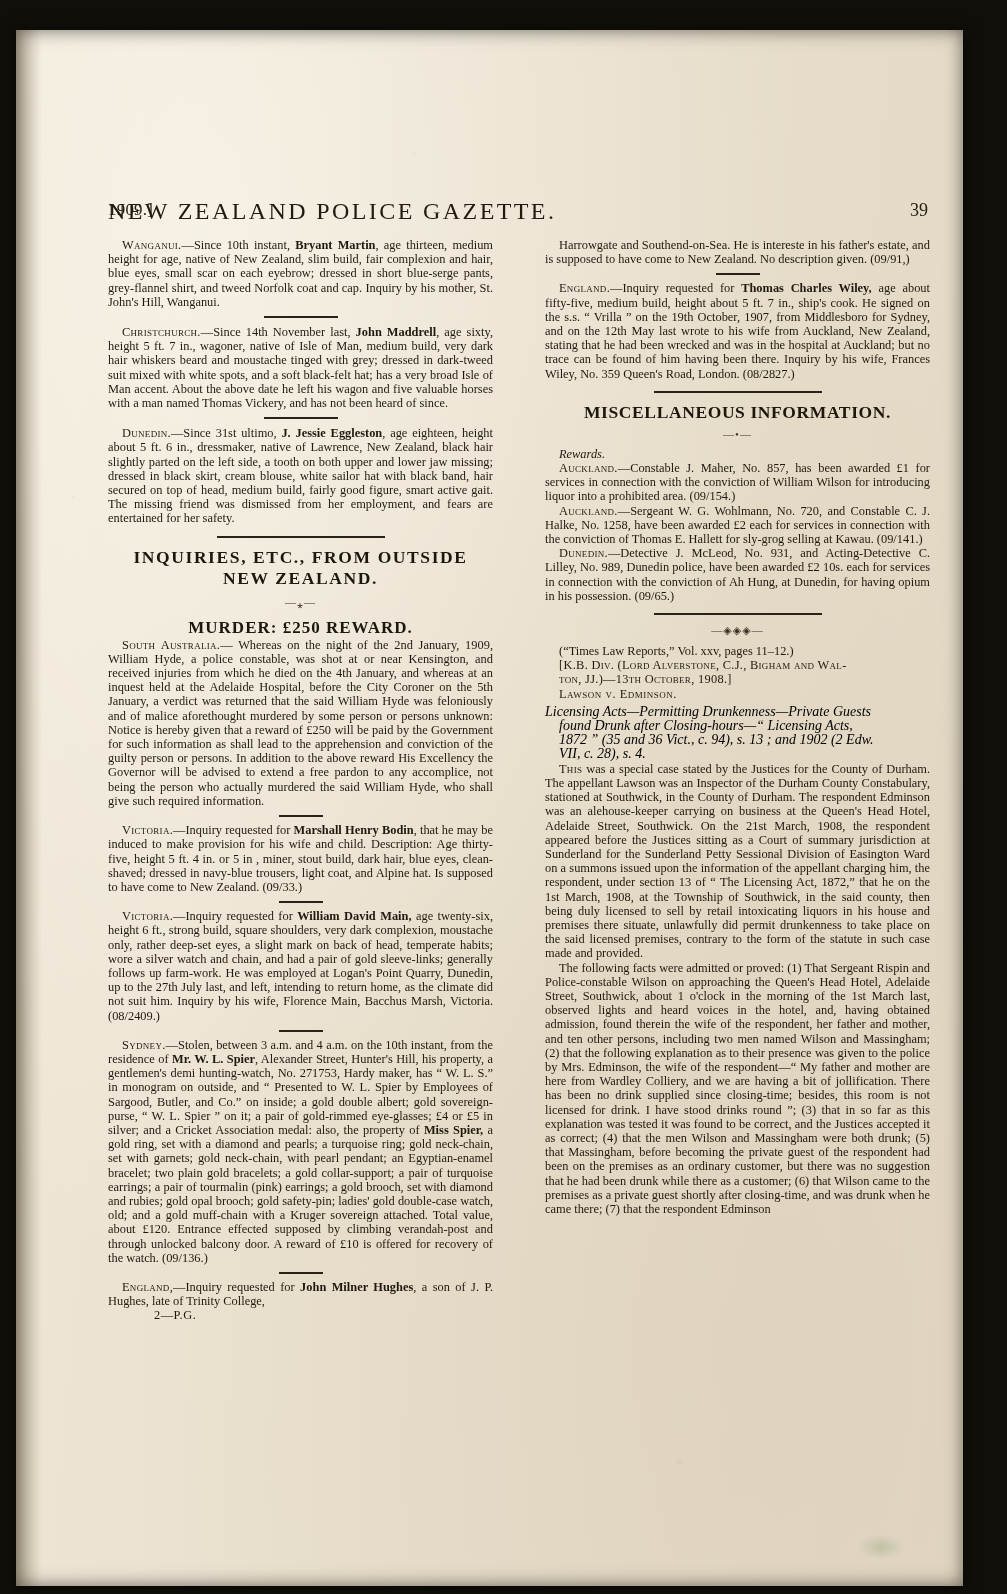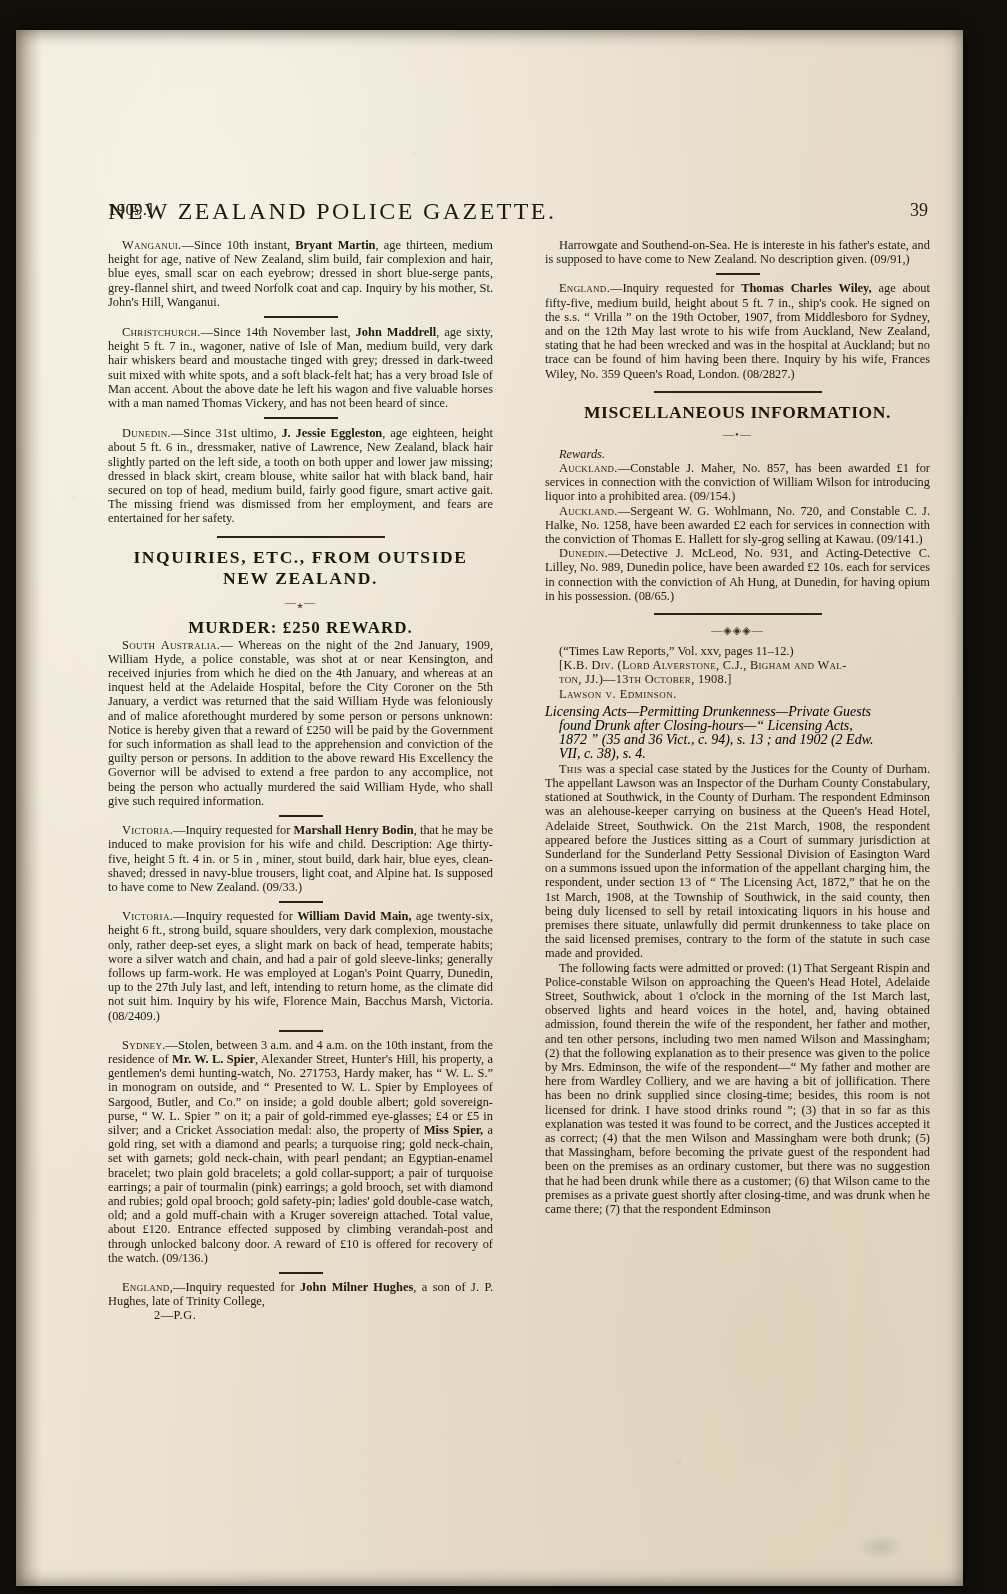--- a/index.html
+++ b/index.html
@@ -190,36 +190,36 @@
 
         <h2 class="sect">MISCELLANEOUS INFORMATION.</h2>
         <div class="ornament">—•—</div>
         <div class="para center ital">Rewards.</div>
 
         <div class="para"><span class="sc">Auckland.</span><span>—Constable J. Maher, No. 857, has been awarded £1 for services in connection with the conviction of William Wilson for introducing liquor into a prohibited area. (09/154.)</span></div>
 
         <div class="para"><span class="sc">Auckland.</span><span>—Sergeant W. G. Wohlmann, No. 720, and Constable C. J. Halke, No. 1258, have been awarded £2 each for services in connection with the conviction of Thomas E. Hallett for sly-grog selling at Kawau. (09/141.)</span></div>
 
 
-        <div class="para"><span class="sc">Dunedin.</span><span>—Detective J. McLeod, No. 931, and Acting-Detective C. Lilley, No. 989, Dunedin police, have been awarded £2 10s. each for services in connection with the conviction of Ah Hung, at Dunedin, for having opium in his possession. (08/65.)</span></div>
+        <div class="para"><span class="sc">Dunedin.</span><span>—Detective J. McLeod, No. 931, and Acting-Detective C. Lilley, No. 989, Dunedin police, have been awarded £2 10s. each for services in connection with the conviction of Ah Hung, at Dunedin, for having opium in his possession. (09/65.)</span></div>
 
         <div class="rule wide"></div>
 
         <div class="ornament">—◈◈◈—</div>
 
         <div class="para citation">(“Times Law Reports,” Vol. xxv, pages 11–12.)</div>
         <div class="para citation sc">[K.B. Div. (Lord Alverstone, C.J., Bigham and Wal-</div>
         <div class="para citation sc">ton, JJ.)—13th October, 1908.]</div>
         <div class="para casename">Lawson v. Edminson.</div>
 
         <div class="headnote">
           <span>Licensing Acts—Permitting Drunkenness—Private Guests</span>
           <span class="ind">found Drunk after Closing-hours—“ Licensing Acts,</span>
           <span class="ind">1872 ” (35 and 36 Vict., c. 94), s. 13 ; and 1902 (2 Edw.</span>
-          <span class="ind">VII, c. 38), s. 4.</span>
+          <span class="ind">VII, c. 28), s. 4.</span>
         </div>
 
         <div class="para noind"><span class="sc">This</span><span> was a special case stated by the Justices for the County of Durham. The appellant Lawson was an Inspector of the Durham County Constabulary, stationed at Southwick, in the County of Durham. The respondent Edminson was an alehouse-keeper carrying on business at the Queen's Head Hotel, Adelaide Street, Southwick. On the 21st March, 1908, the respondent appeared before the Justices sitting as a Court of summary jurisdiction at Sunderland for the Sunderland Petty Sessional Division of Easington Ward on a summons issued upon the information of the appellant charging him, the respondent, under section 13 of “ The Licensing Act, 1872,” that he on the 1st March, 1908, at the Township of Southwick, in the said county, then being duly licensed to sell by retail intoxicating liquors in his house and premises there situate, unlawfully did permit drunkenness to take place on the said licensed premises, contrary to the form of the statute in such case made and provided.</span></div>
 
         <div class="para">The following facts were admitted or proved: (1) That Sergeant Rispin and Police-constable Wilson on approaching the Queen's Head Hotel, Adelaide Street, Southwick, about 1 o'clock in the morning of the 1st March last, observed lights and heard voices in the hotel, and, having obtained admission, found therein the wife of the respondent, her father and mother, and ten other persons, including two men named Wilson and Massingham; (2) that the following explanation as to their presence was given to the police by Mrs. Edminson, the wife of the respondent—“ My father and mother are here from Wardley Colliery, and we are having a bit of jollification. There has been no drink supplied since closing-time; besides, this room is not licensed for drink. I have stood drinks round ”; (3) that in so far as this explanation was tested it was found to be correct, and the Justices accepted it as correct; (4) that the men Wilson and Massingham were both drunk; (5) that Massingham, before becoming the private guest of the respondent had been on the premises as an ordinary customer, but there was no suggestion that he had been drunk while there as a customer; (6) that Wilson came to the premises as a private guest shortly after closing-time, and was drunk when he came there; (7) that the respondent Edminson</div>
       </div>
 
     </div>
   </div>
 </div>

